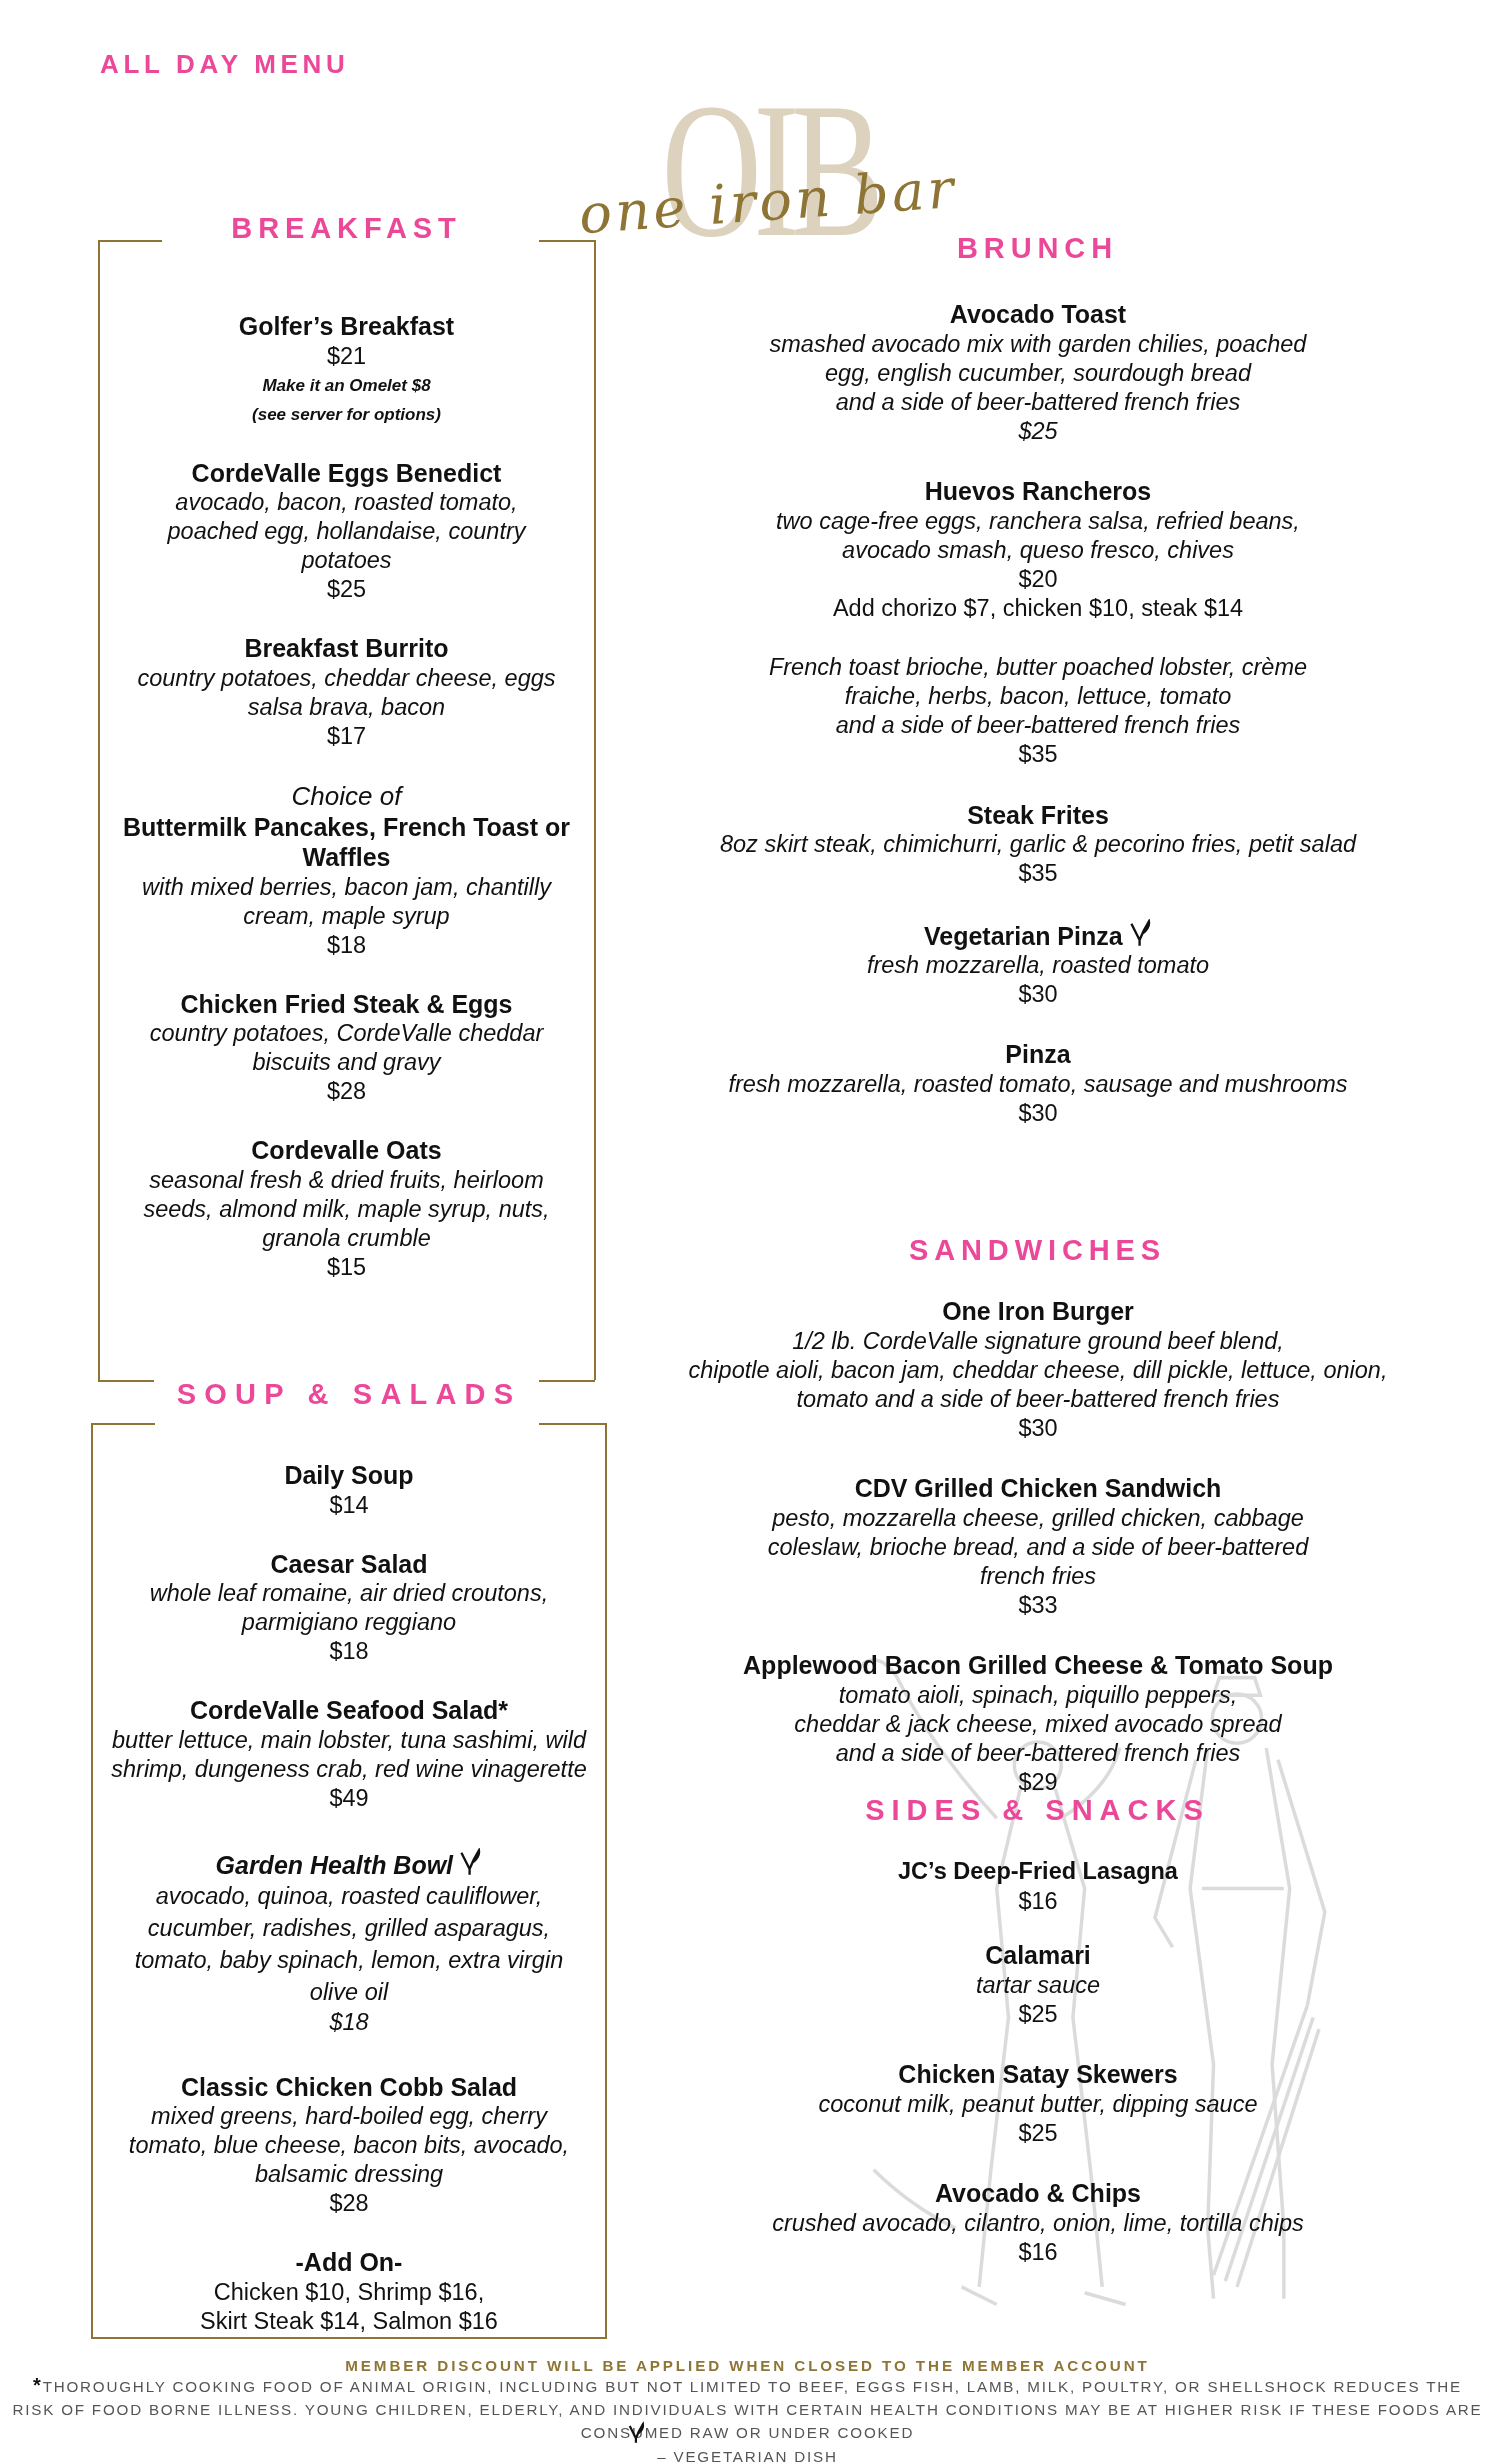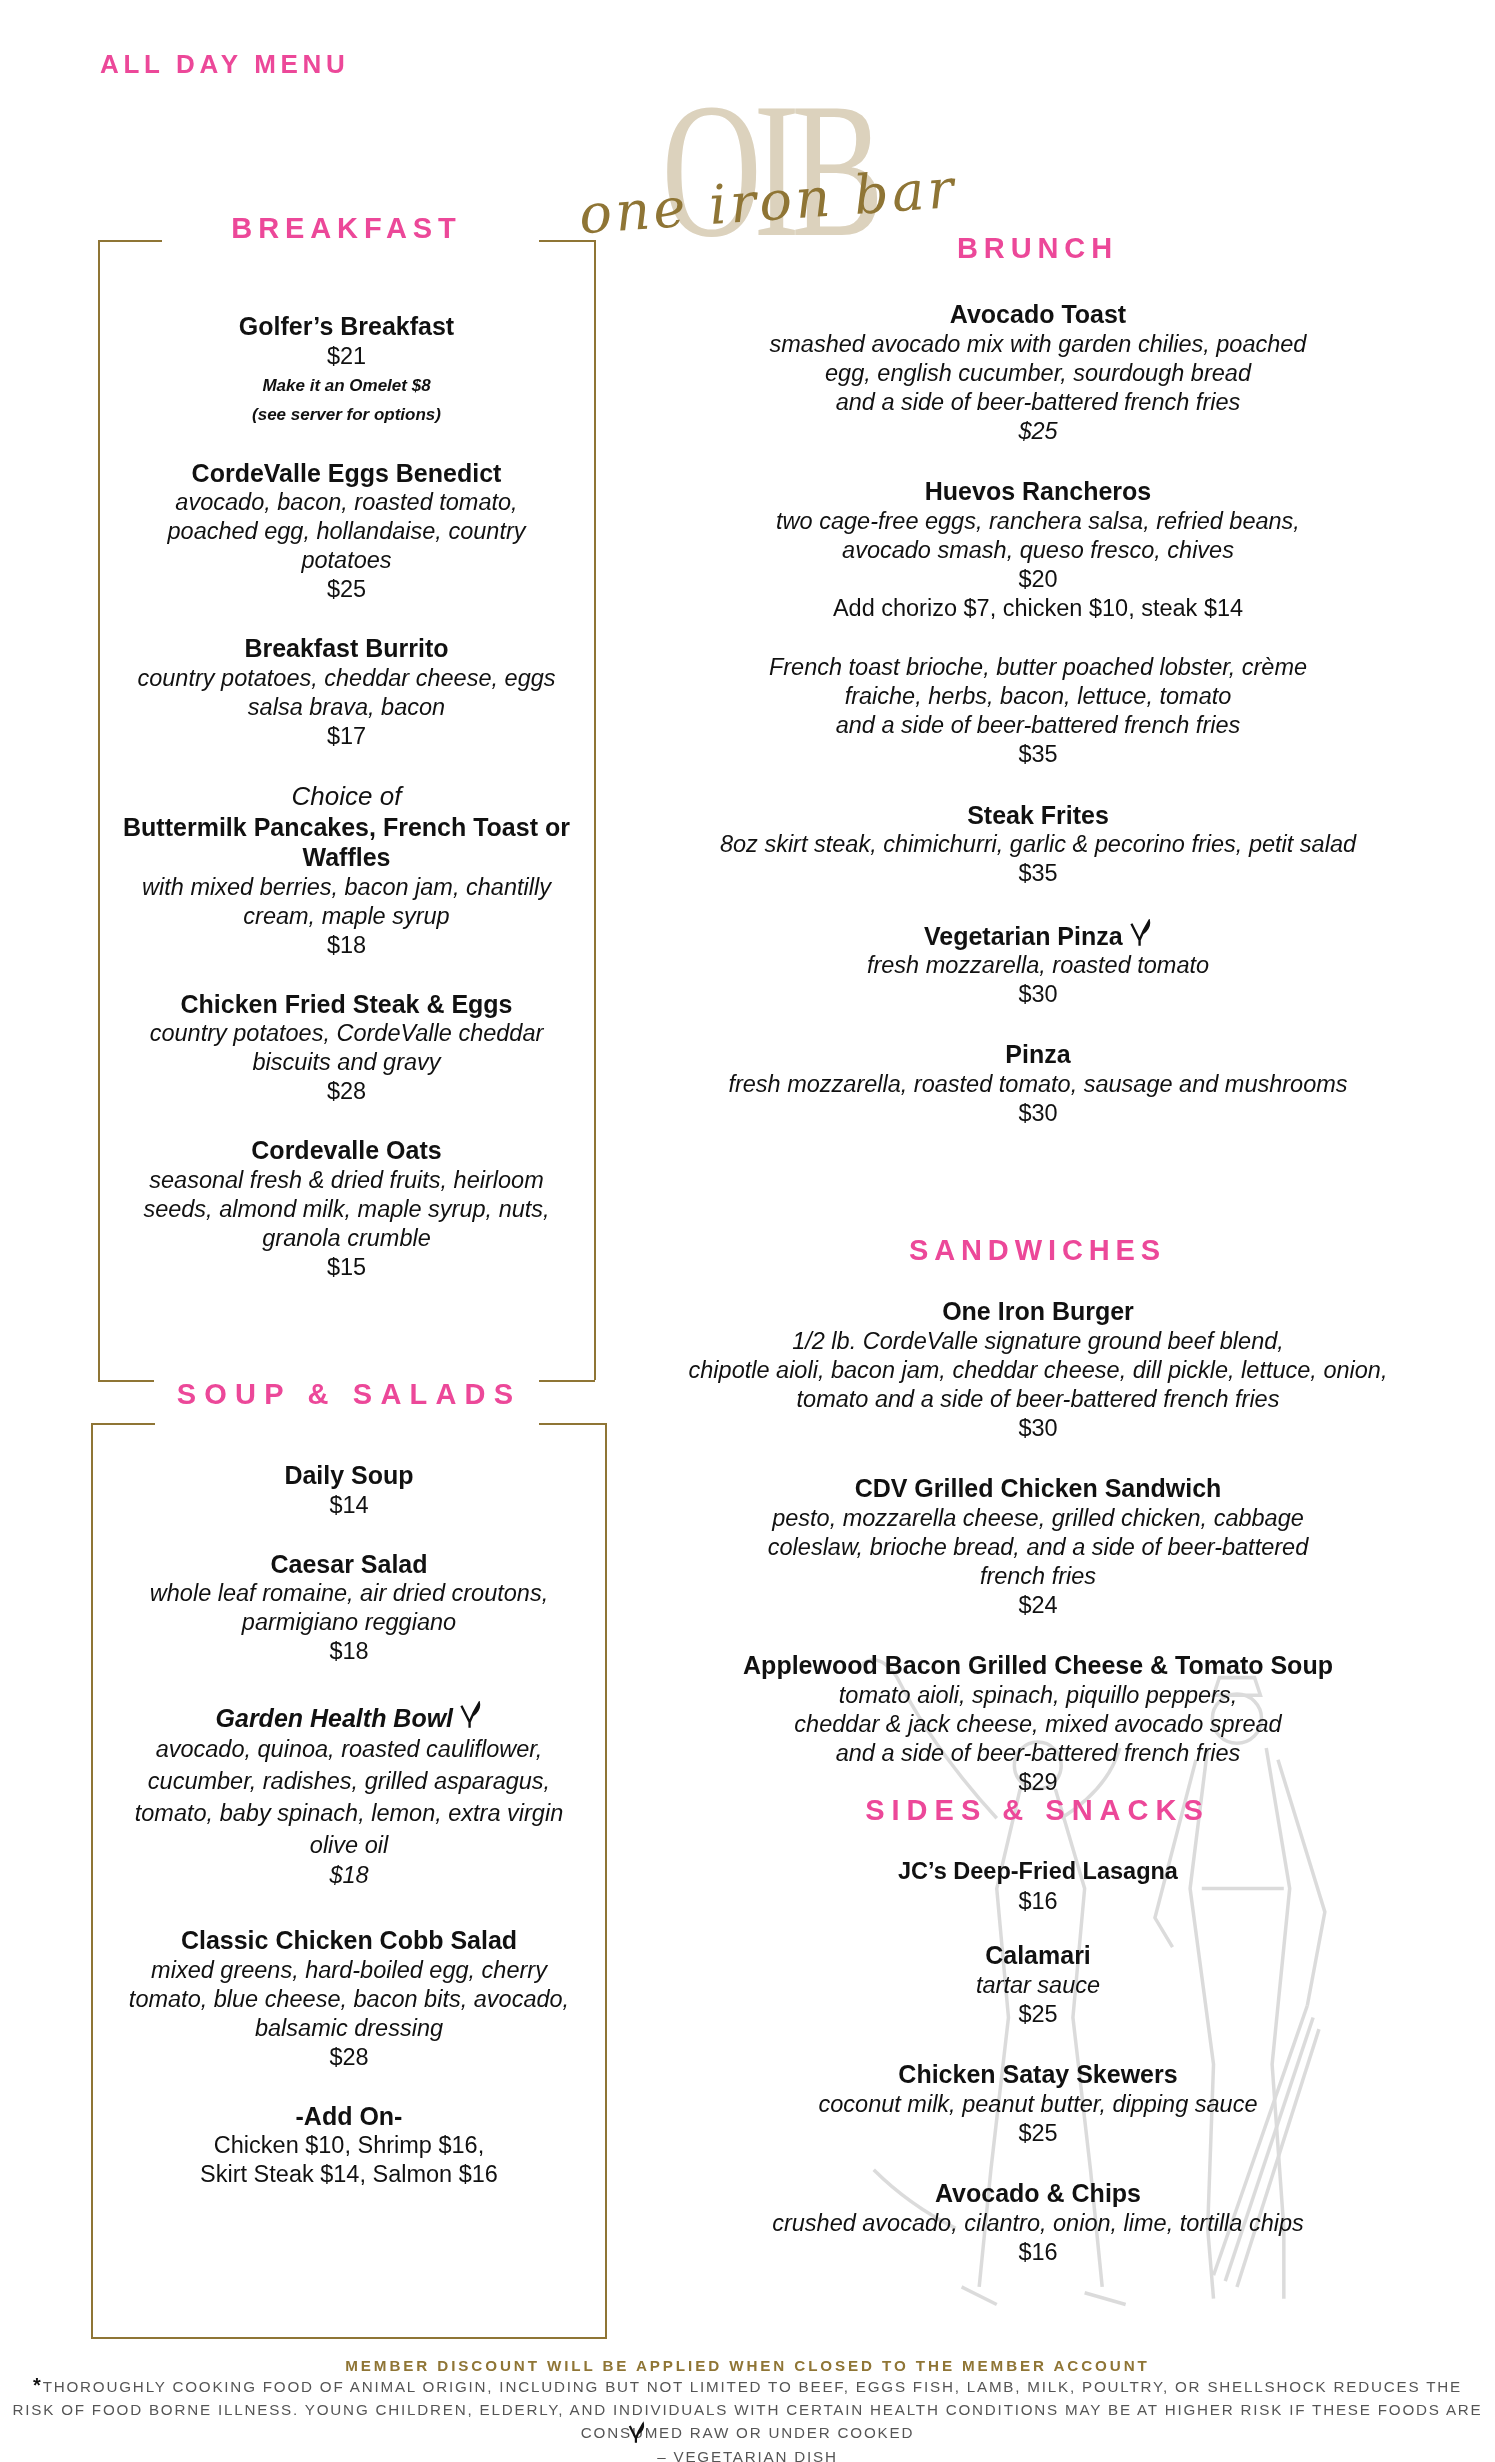--- a/index.html
+++ b/index.html
@@ -128,20 +128,25 @@
 <div class="col" style="left:97px; top:1460px; width:504px;">
   <div class="item">
     <div class="item-name">Daily Soup</div>
     <div class="item-price">$14</div>
   </div>
   <div class="item" style="margin-top:29px;">
     <div class="item-name">Caesar Salad</div>
     <div class="item-desc" style="padding:0 23.5px;">whole leaf romaine, air dried croutons, parmigiano reggiano</div>
     <div class="item-price">$18</div>
   </div>
+  <div class="item" style="margin-top:29px;">
+    <div class="item-name">CordeValle Seafood Salad*</div>
+    <div class="item-desc" style="padding:0 5.9px;">butter lettuce, main lobster, tuna sashimi, wild shrimp, dungeness crab, red wine vinagerette</div>
+    <div class="item-price">$49</div>
+  </div>
   <div class="item" style="margin-top:35px;">
     <div class="item-name ital">
       <span>Garden Health Bowl</span><svg class="veg" viewBox="0 0 40 48">
           <path d="M4 8 L18 36 L18 46 M18 36 Q24 20 34 4 Q36 16 22 26" fill="none" stroke="#111" stroke-width="4"></path>
         </svg>
     </div>
     <div class="item-desc" style="line-height:32px; padding:0 11.7px;">avocado, quinoa, roasted cauliflower, cucumber, radishes, grilled asparagus, tomato, baby spinach, lemon, extra virgin olive oil</div>
     <div class="item-desc">$18</div>
   </div>
   <div class="item" style="margin-top:35px;">
@@ -203,21 +208,21 @@
   <div class="item">
     <div class="item-name">One Iron Burger</div>
     <div class="item-desc">1/2 lb. CordeValle signature ground beef blend,</div>
     <div class="item-desc">chipotle aioli, bacon jam, cheddar cheese, dill pickle, lettuce, onion,</div>
     <div class="item-desc">tomato and a side of beer-battered french fries</div>
     <div class="item-price">$30</div>
   </div>
   <div class="item" style="margin-top:30.5px;">
     <div class="item-name">CDV Grilled Chicken Sandwich</div>
     <div class="item-desc" style="padding:0 141px;">pesto, mozzarella cheese, grilled chicken, cabbage coleslaw, brioche bread, and a side of beer-battered french fries</div>
-    <div class="item-price">$24</div>
+    <div class="item-price">$33</div>
   </div>
   <div class="item" style="margin-top:30.5px;">
     <div class="item-name">Applewood Bacon Grilled Cheese &amp; Tomato Soup</div>
     <div class="item-desc">tomato aioli, spinach, piquillo peppers,</div>
     <div class="item-desc">cheddar &amp; jack cheese, mixed avocado spread</div>
     <div class="item-desc">and a side of beer-battered french fries</div>
     <div class="item-price">$29</div>
   </div>
 </div>
 

